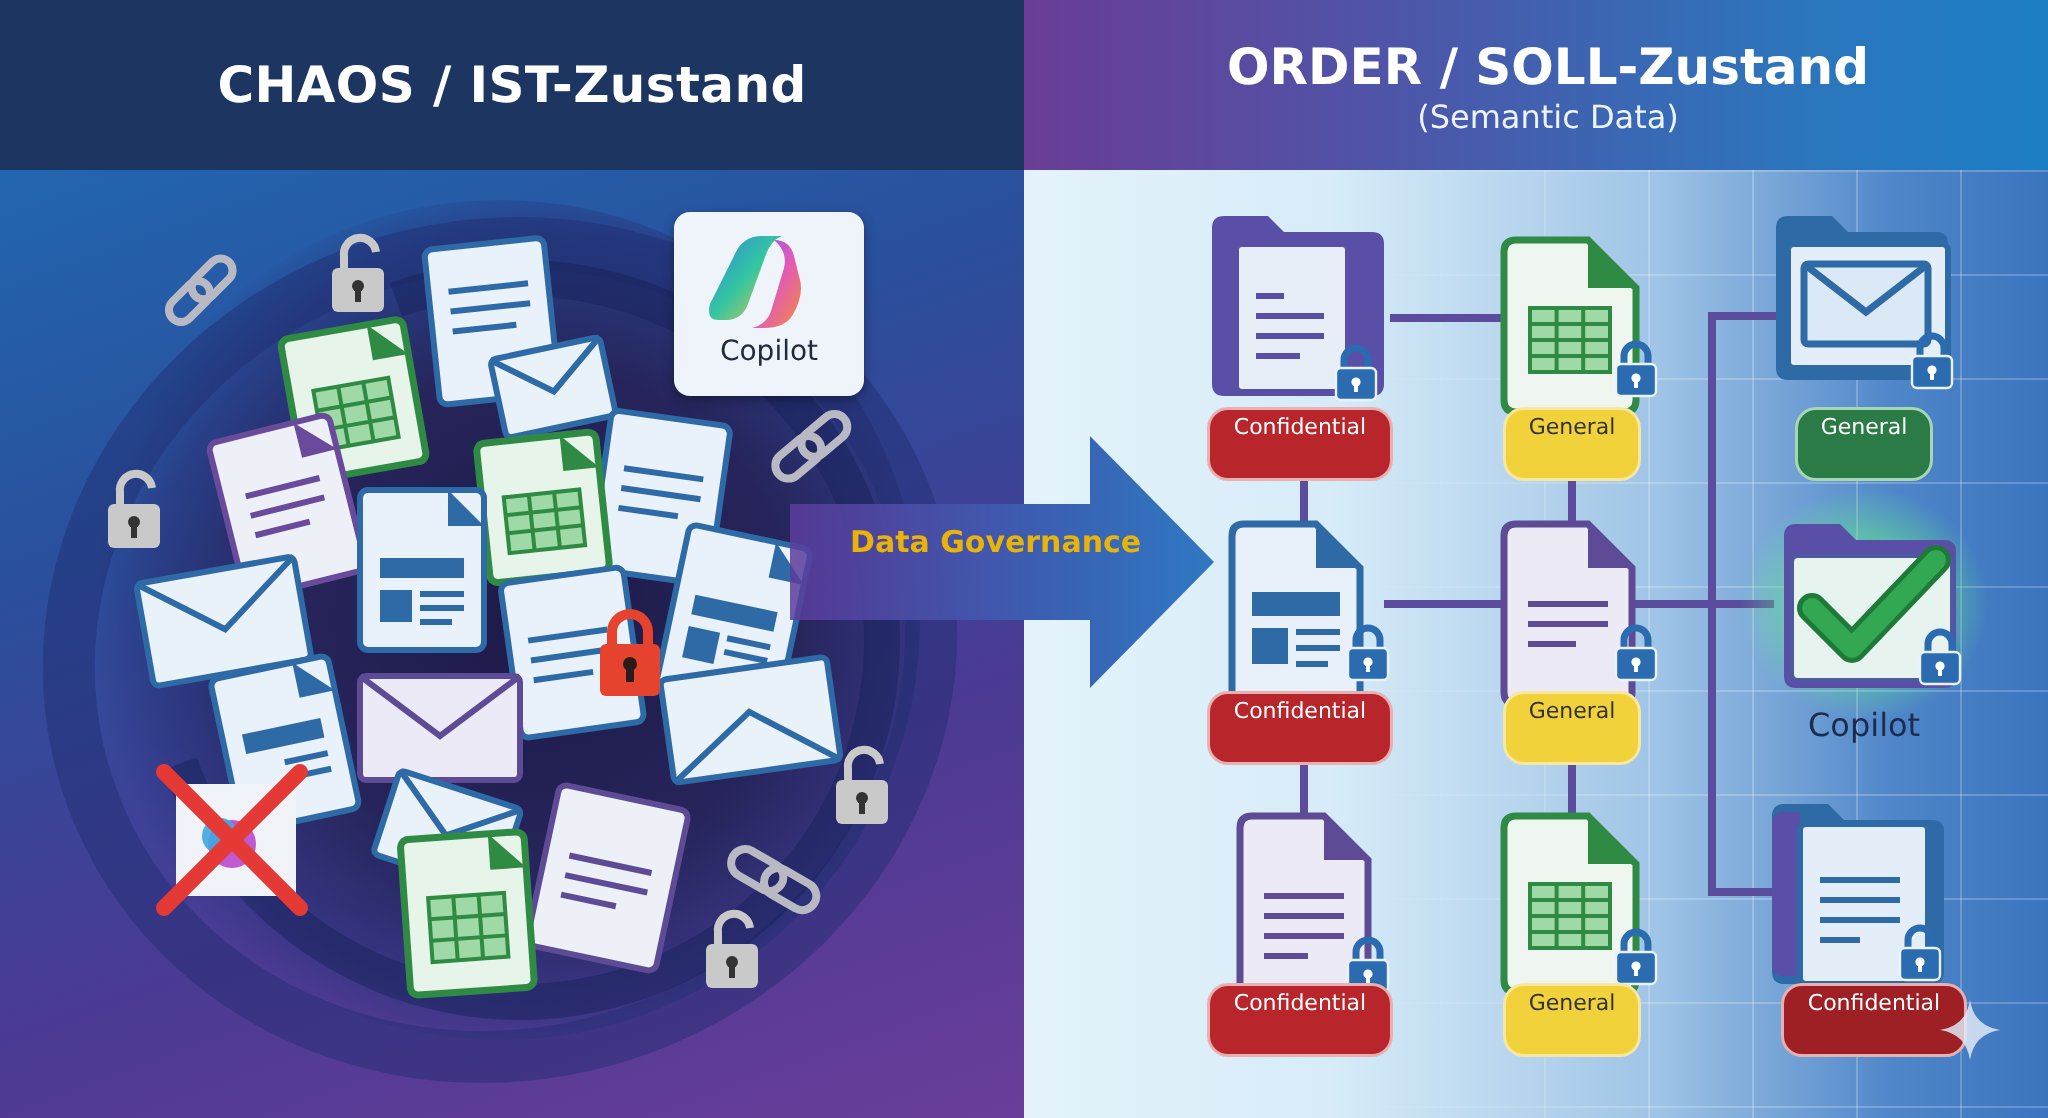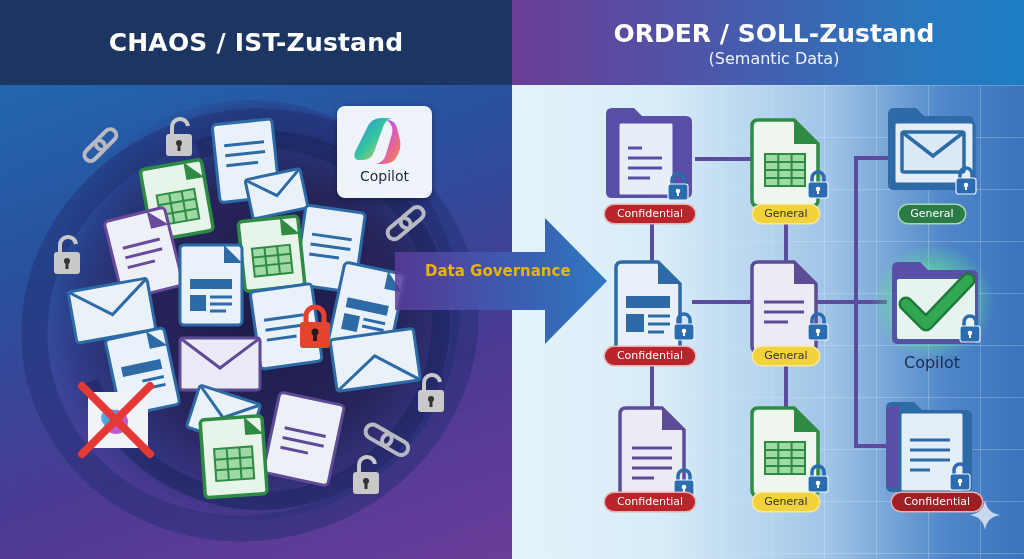--- a/index.html
+++ b/index.html
@@ -32,21 +32,21 @@
     background-size: 52px 52px;
     -webkit-mask-image: linear-gradient(90deg, transparent 0%, transparent 30%, #000 60%);
     mask-image: linear-gradient(90deg, transparent 0%, transparent 30%, #000 60%); }
 
   .connector { position: absolute; background: #5b4c9e; }
 
   
   .arrow { position: absolute; left: 395px; top: 218px; width: 212px; height: 126px; z-index: 8; }
   .arrow-text { position: absolute; left: 425px; top: 262px; width: 160px; z-index: 9; color: #eab308;
     font-weight: bold; font-size: 15px; line-height: 19px; }
-  .badge { position: absolute; height: 18px; border-radius: 9px; font-size: 11px; line-height: 18px;
+  .badge { position: absolute; height: 34px; border-radius: 9px; font-size: 11px; line-height: 18px;
     text-align: center; padding: 0 6px; white-space: nowrap; }
   .badge.red { background: #b8252a; color: #fff; box-shadow: 0 0 0 1.5px #e8b0b0; }
   .badge.yellow { background: #f2d23a; color: #333; box-shadow: 0 0 0 1.5px #f7e7a0; }
   .badge.green { background: #2a7b45; color: #fff; box-shadow: 0 0 0 1.5px #a7d6b4; }
 
   .copilot-label { position: absolute; font-size: 16px; color: #1c2c4e; }
 
   .bubble { position: absolute; left: 337px; top: 106px; width: 95px; height: 92px; background: #eef4fa;
     border-radius: 8px; z-index: 7; box-shadow: 0 2px 6px rgba(0,0,0,0.35); }
   .bubble-text { position: absolute; left: 0; top: 62px; width: 95px; text-align: center; font-size: 14px; color: #1f2a3a; }

